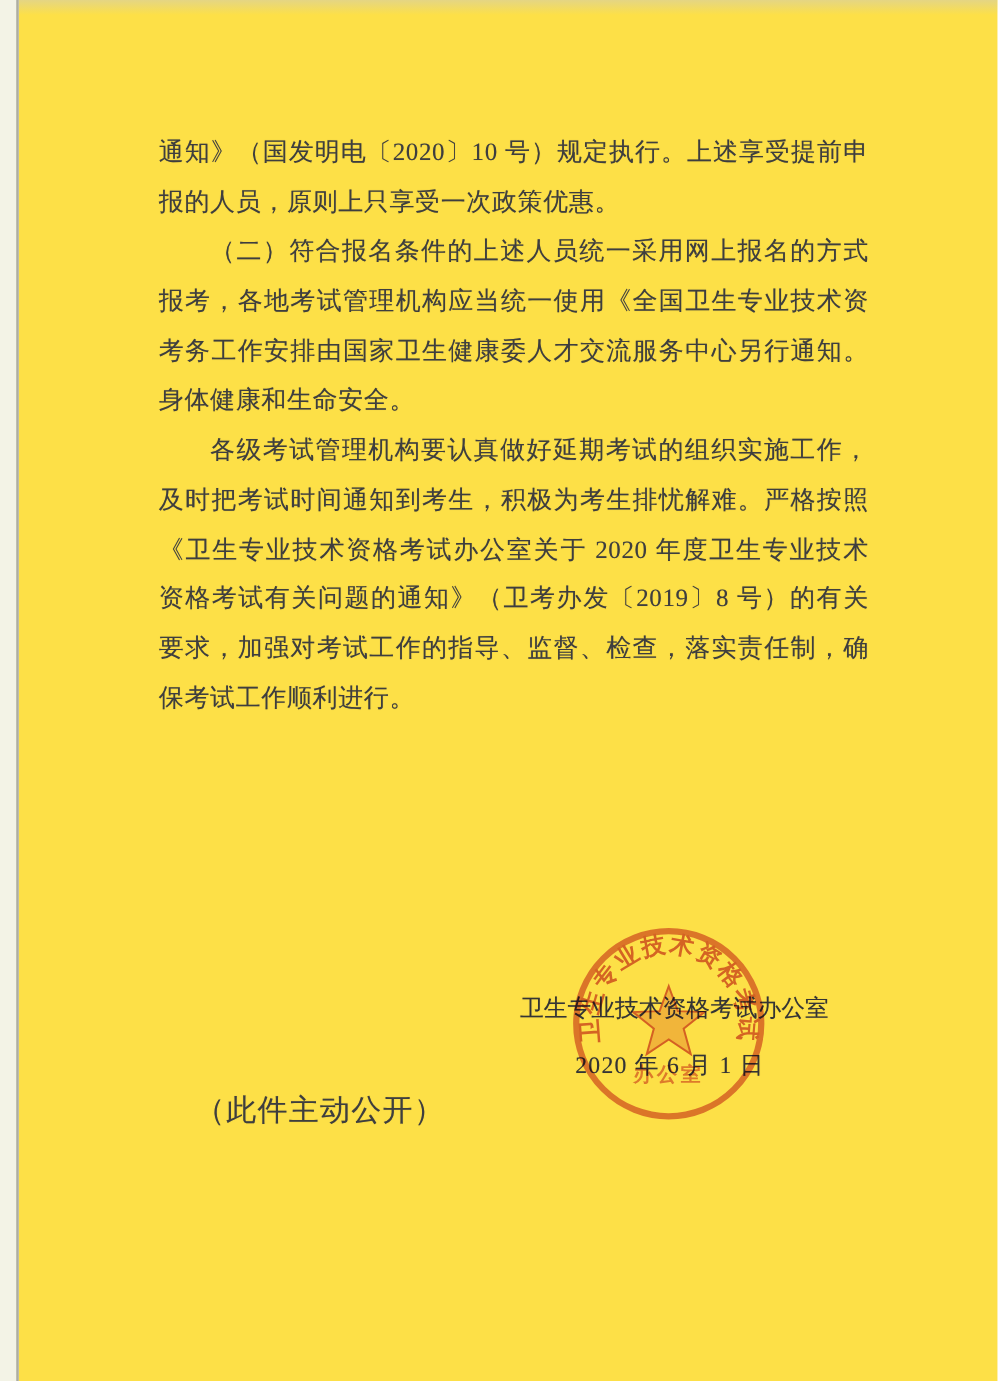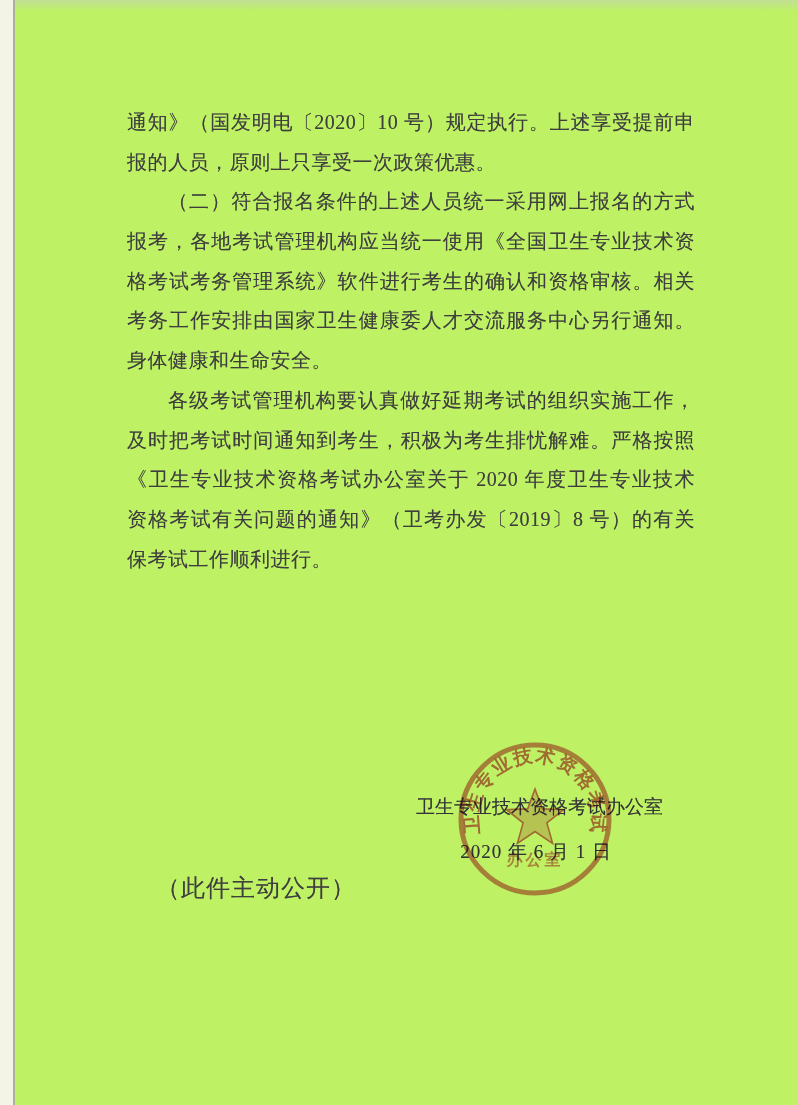--- a/index.html
+++ b/index.html
@@ -1,21 +1,21 @@
 <!DOCTYPE html>
 <html><head>
 <meta charset="utf-8">
 <style>
   html,body{margin:0;padding:0;}
   body{
     width:798px;height:1105px;position:relative;overflow:hidden;
     background:#fbfbfb;
     font-family:"Liberation Serif","DejaVu Serif",serif;
   }
-  .page{position:absolute;inset:0;background:#bef264;}
+  .page{position:absolute;inset:0;background:#fde047;}
   .top-shade{
     position:absolute;left:0;top:0;right:0;height:12px;
     background:linear-gradient(to bottom, rgba(198,200,206,0.45), rgba(255,255,255,0));
     pointer-events:none;
   }
   .edge-stripe{
     position:absolute;left:0;top:0;bottom:0;width:13px;
     background:#f3f3e6;border-right:2px solid #adada1;
   }
   .doc-body{
@@ -63,27 +63,27 @@
 
 <div class="page">
   <div class="top-shade"></div>
   <div class="edge-stripe"></div>
 
   <div class="doc-body">
       <div class="line j">通知》（国发明电〔2020〕10 号）规定执行。上述享受提前申</div>
       <div class="line">报的人员，原则上只享受一次政策优惠。</div>
       <div class="line j ind">（二）符合报名条件的上述人员统一采用网上报名的方式</div>
       <div class="line j">报考，各地考试管理机构应当统一使用《全国卫生专业技术资</div>
-      <div class="line j">格考试考务管理系统》软件进行考生的确认和资格审核。相关</div>
       <div class="line j">考务工作安排由国家卫生健康委人才交流服务中心另行通知。</div>
       <div class="line">身体健康和生命安全。</div>
       <div class="line j ind">各级考试管理机构要认真做好延期考试的组织实施工作，</div>
       <div class="line j">及时把考试时间通知到考生，积极为考生排忧解难。严格按照</div>
       <div class="line j">《卫生专业技术资格考试办公室关于 2020 年度卫生专业技术</div>
       <div class="line j">资格考试有关问题的通知》（卫考办发〔2019〕8 号）的有关</div>
+      <div class="line j">要求，加强对考试工作的指导、监督、检查，落实责任制，确</div>
       <div class="line">保考试工作顺利进行。</div>
     </div>
 
   <div class="sig-org">卫生专业技术资格考试办公室</div>
 
   <div class="sig-date">2020 年 6 月 1 日</div>
 
   <div class="footer-note">（此件主动公开）</div>
 
   <svg class="seal" viewBox="0 0 160 160" xmlns="http://www.w3.org/2000/svg" aria-hidden="true">

